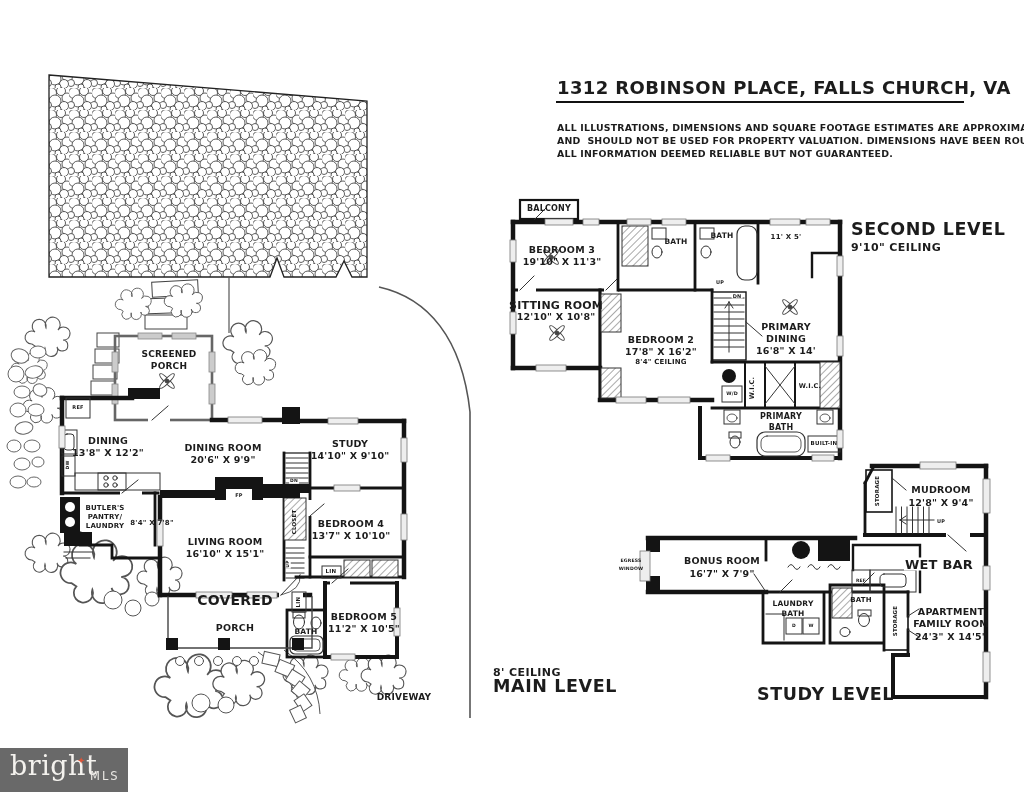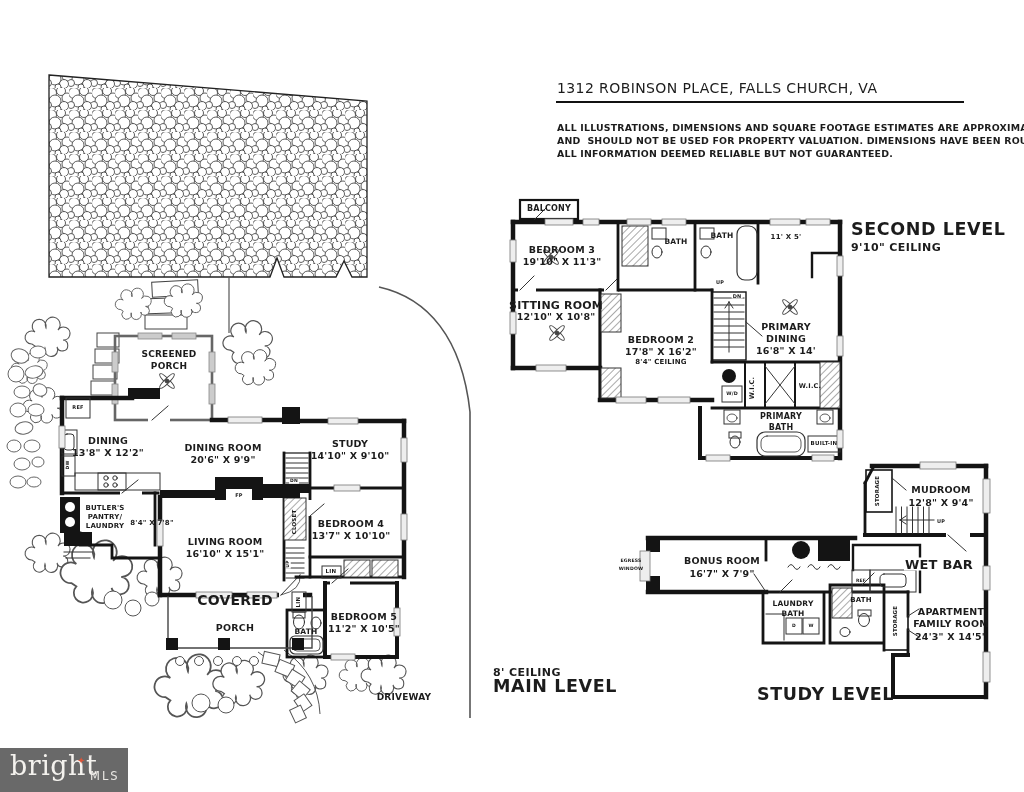--- a/index.html
+++ b/index.html
@@ -5,21 +5,21 @@
   html,body{margin:0;padding:0;background:#fff}
   .canvas{position:relative;width:1024px;height:792px;background:#fff;overflow:hidden;
           font-family:"DejaVu Sans",sans-serif;color:#1c1c1c}
   svg.plan{position:absolute;left:0;top:0}
   .lbl{position:absolute;transform:translate(-50%,-50%);font-weight:700;color:#1c1c1c;
        white-space:nowrap;letter-spacing:.2px;line-height:1}
   .la{transform:translate(0,-50%)}
   .rot{transform:translate(-50%,-50%) rotate(-90deg)}
   .heading{font-size:17.5px;font-weight:600;letter-spacing:.6px}
   .sub{font-size:11px;font-weight:600;letter-spacing:.4px}
-  .addr{font-size:14px;font-weight:400;letter-spacing:.4px}
+  .addr{font-size:18px;font-weight:700;letter-spacing:.4px}
   .disc{font-size:9.4px;font-weight:700;line-height:12.8px;white-space:pre;transform:none}
   .rule{position:absolute;height:2px;background:#111}
   .chip{background:#fff;padding:0 1px}
   .logo{position:absolute;left:0;top:748px;width:128px;height:44px;background:#696969}
   .logo-brand{position:absolute;left:10px;top:2px;font-family:"DejaVu Serif",serif;
               font-size:27px;color:#f4f2ee;letter-spacing:.5px}
   .logo-star{position:absolute;left:77px;top:7px;color:#d9553a;font-size:10px}
   .logo-tm{position:absolute;left:88px;top:6px;color:#d5d2d2;font-size:5px}
   .logo-suffix{position:absolute;left:90px;top:21px;color:#e9e7e3;font-size:11.5px;letter-spacing:2px}
 </style>

